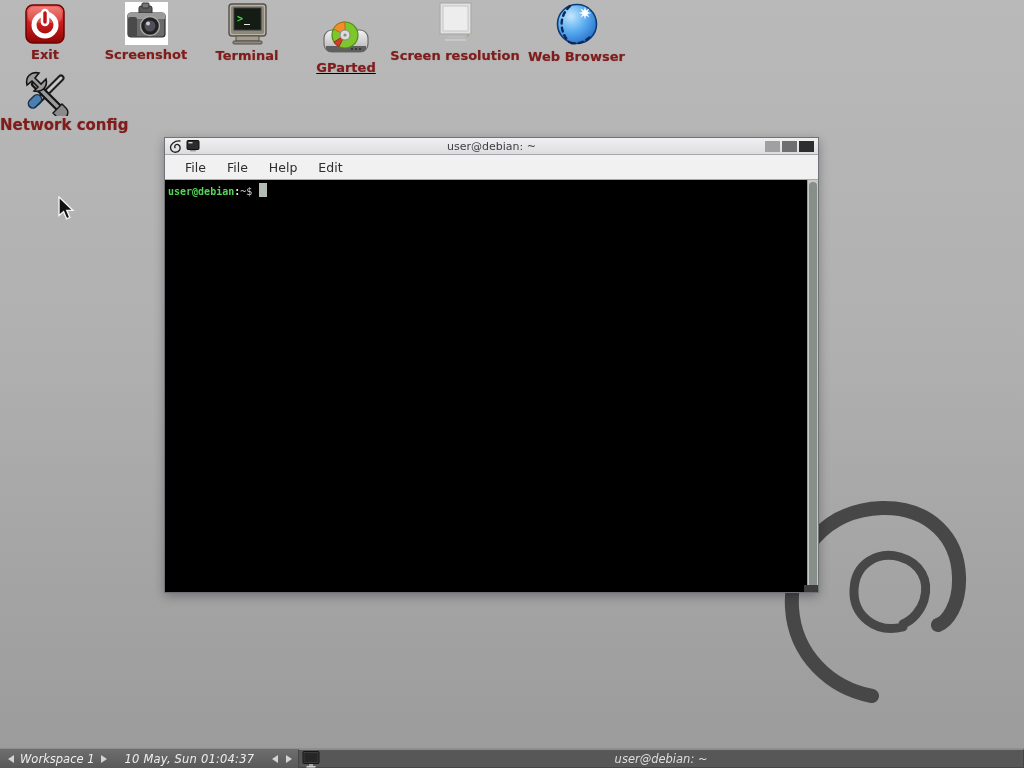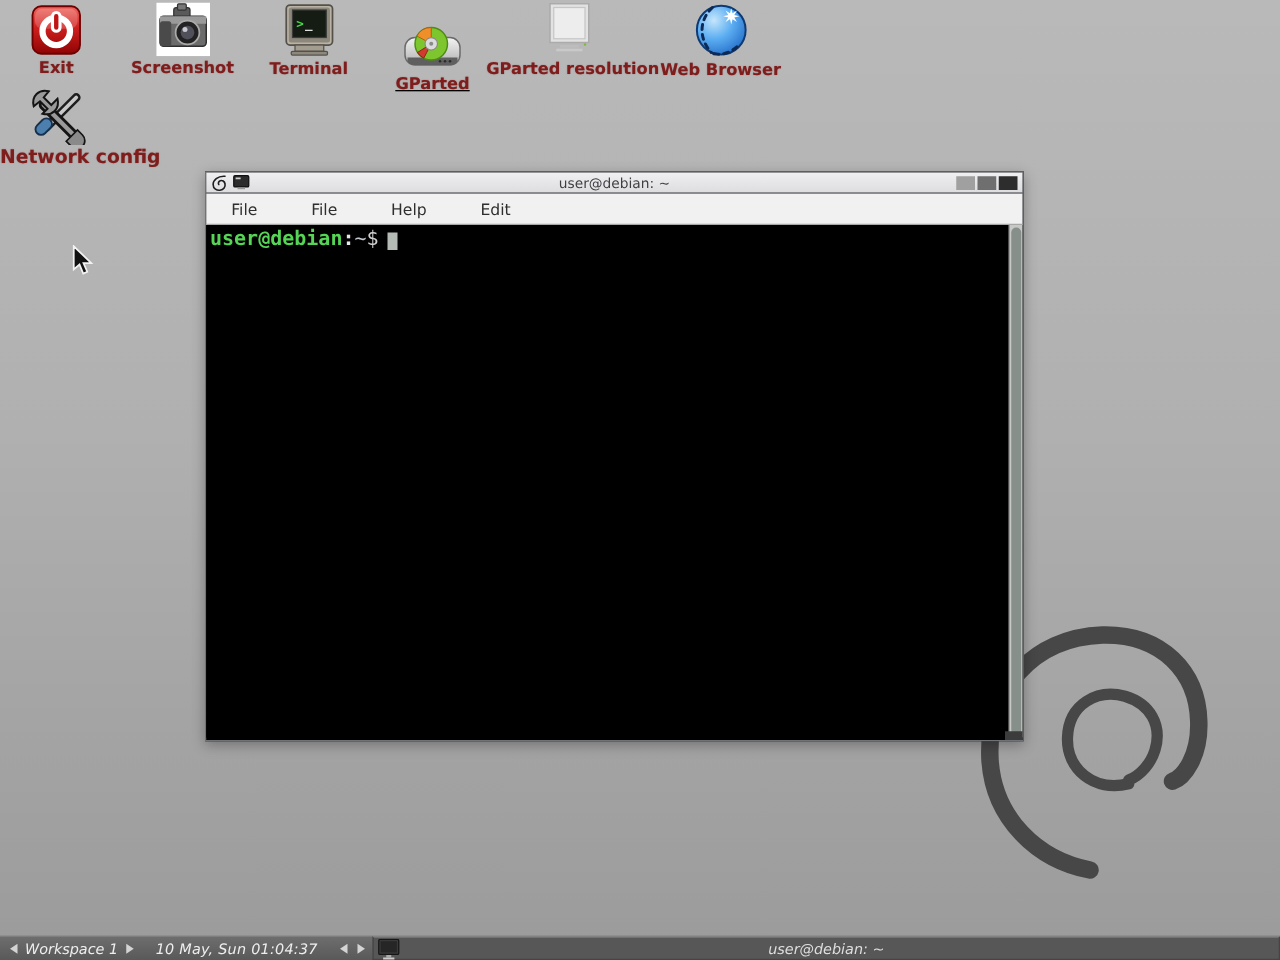--- a/index.html
+++ b/index.html
@@ -38,26 +38,26 @@
   }
   .winbtns { margin-left:auto; display:flex; gap:2px; z-index:2; }
   .winbtn { width:15px; height:11px; }
   .winbtn.min { background:#a0a0a0; }
   .winbtn.max { background:#6f6f6f; }
   .winbtn.close { background:#2d2d2d; }
 
   .menubar {
     height:25px; background:#f1f1f1; border-bottom:1px solid #a8a8a8;
     display:flex; align-items:center; padding-left:12px;
-    font-size:12.5px; color:#2e2e2e;gap:22px;
+    font-size:12.5px; color:#2e2e2e;
   }
   .menubar .mitem { padding:3px 8px; margin-right:5px; }
 
   .termbody { position:relative; height:410px; background:#000; display:flex; }
-  .termtext { flex:1; padding:3px 0 0 3px; font-family:"DejaVu Sans Mono", monospace; font-size:16px; line-height:15px;text-decoration:underline; }
+  .termtext { flex:1; padding:3px 0 0 3px; font-family:"DejaVu Sans Mono", monospace; font-size:10px; line-height:15px;text-decoration:underline; }
   .p-user { color:#55d455; font-weight:bold; }
   .p-colon { color:#e8e8e8; font-weight:bold; }
   .p-path { color:#c4c9ce; }
   .p-sym { color:#cfcfcf; }
   .cursorblock { display:inline-block; width:8px; height:14px; background:#b4bab4; margin-left:7px; vertical-align:text-bottom; }
 
   .scrollbar {
     width:11px; background:#c6c9c6; border-left:1px solid #9a9d9a; position:relative;
   }
   .scrollthumb {
@@ -160,21 +160,21 @@
 </div>
 
 <div class="dicon" style="left:389px; top:2px; width:132px;">
   <svg class="art" width="44" height="44" viewBox="0 0 44 44">
     <rect x="7" y="1" width="31" height="31" fill="#e2e2e2" stroke="#ababab" stroke-width="1.2"></rect>
     <rect x="10" y="4" width="25" height="25" fill="#ededed" stroke="#c6c6c6" stroke-width="1"></rect>
     <circle cx="35" cy="33.5" r="1" fill="#7dbb3c"></circle>
     <rect x="15" y="34" width="15" height="2" fill="#bdbdbd"></rect>
     <rect x="12" y="37" width="21" height="2" fill="#c9c9c9"></rect>
   </svg>
-  <span class="lbl">GParted resolution</span>
+  <span class="lbl">Screen resolution</span>
 </div>
 
 <div class="dicon" style="left:524px; top:1px; width:105px;">
   <svg class="art" width="46" height="46" viewBox="0 0 46 46">
     <defs>
         <radialGradient id="gb" cx="0.35" cy="0.3" r="0.85">
       <stop offset="0" stop-color="#c5e6fb"></stop>
           <stop offset=".45" stop-color="#5caef2"></stop>
           <stop offset="1" stop-color="#1a63c2"></stop>
     </radialGradient>

